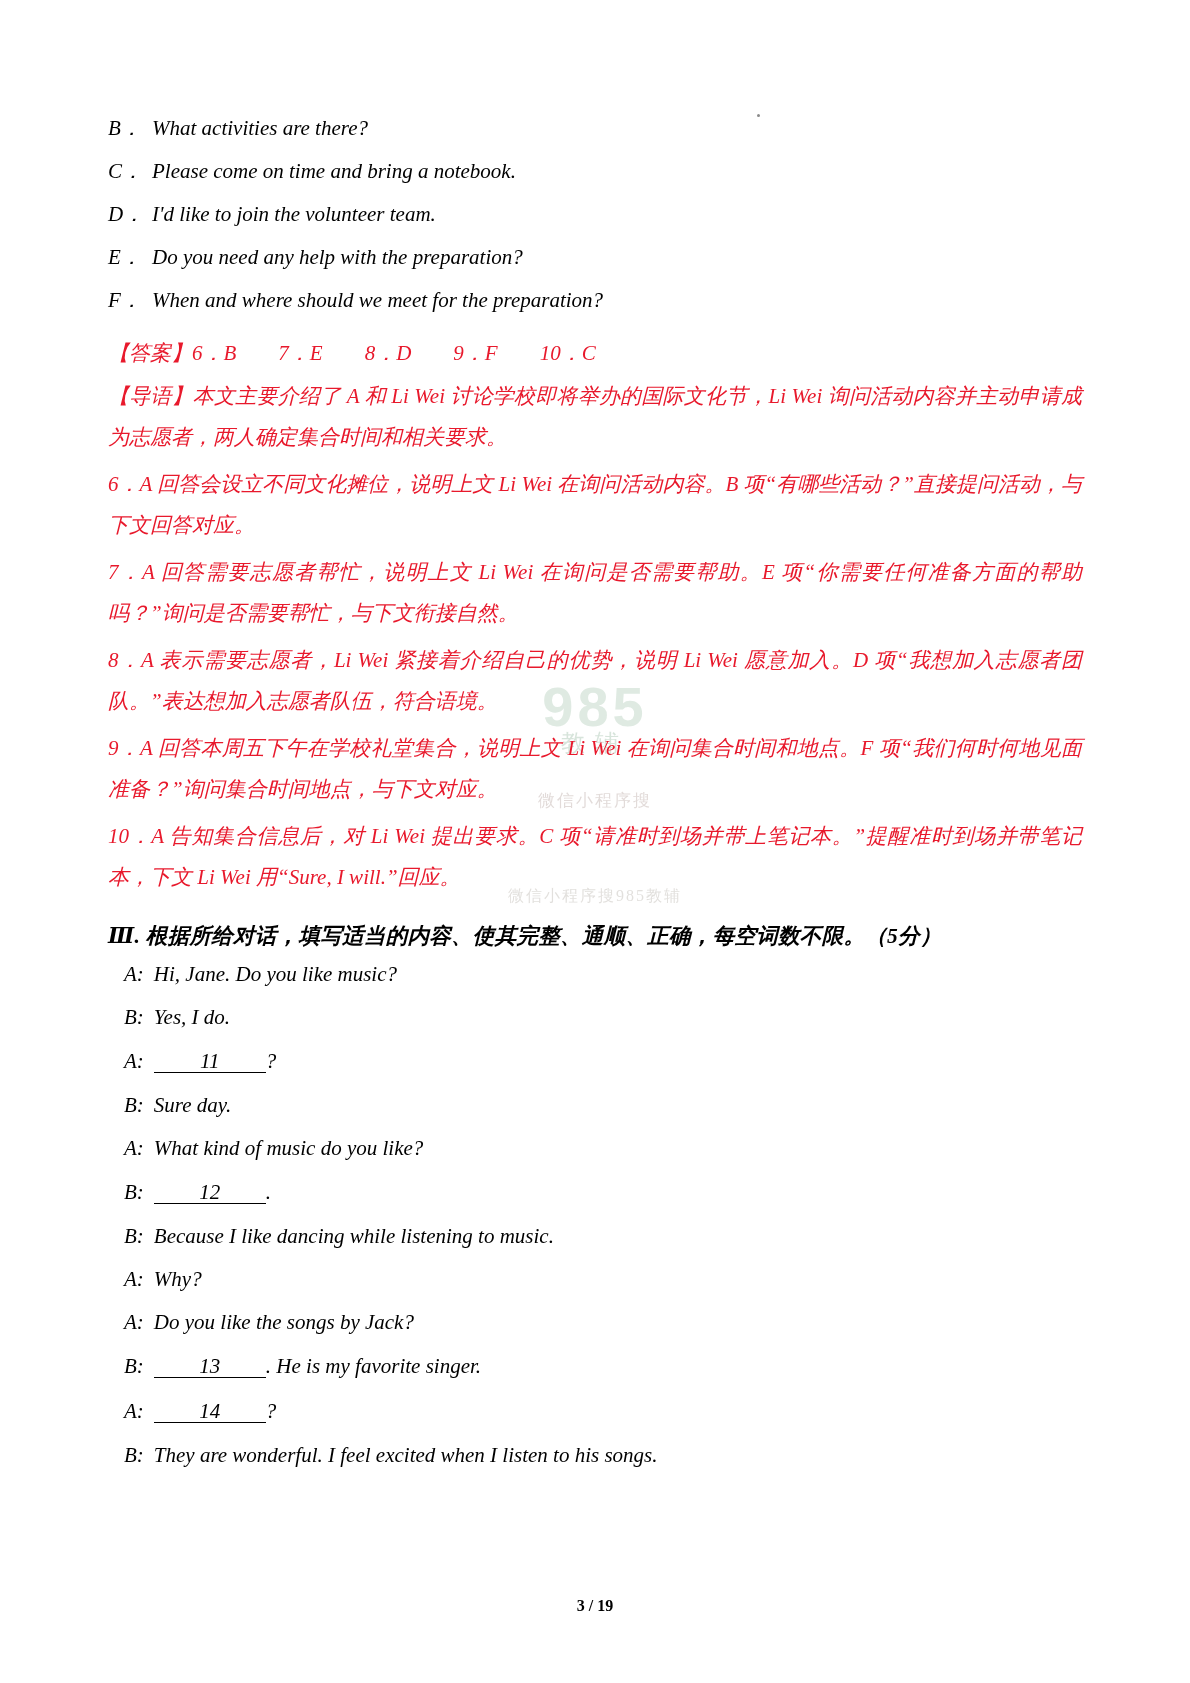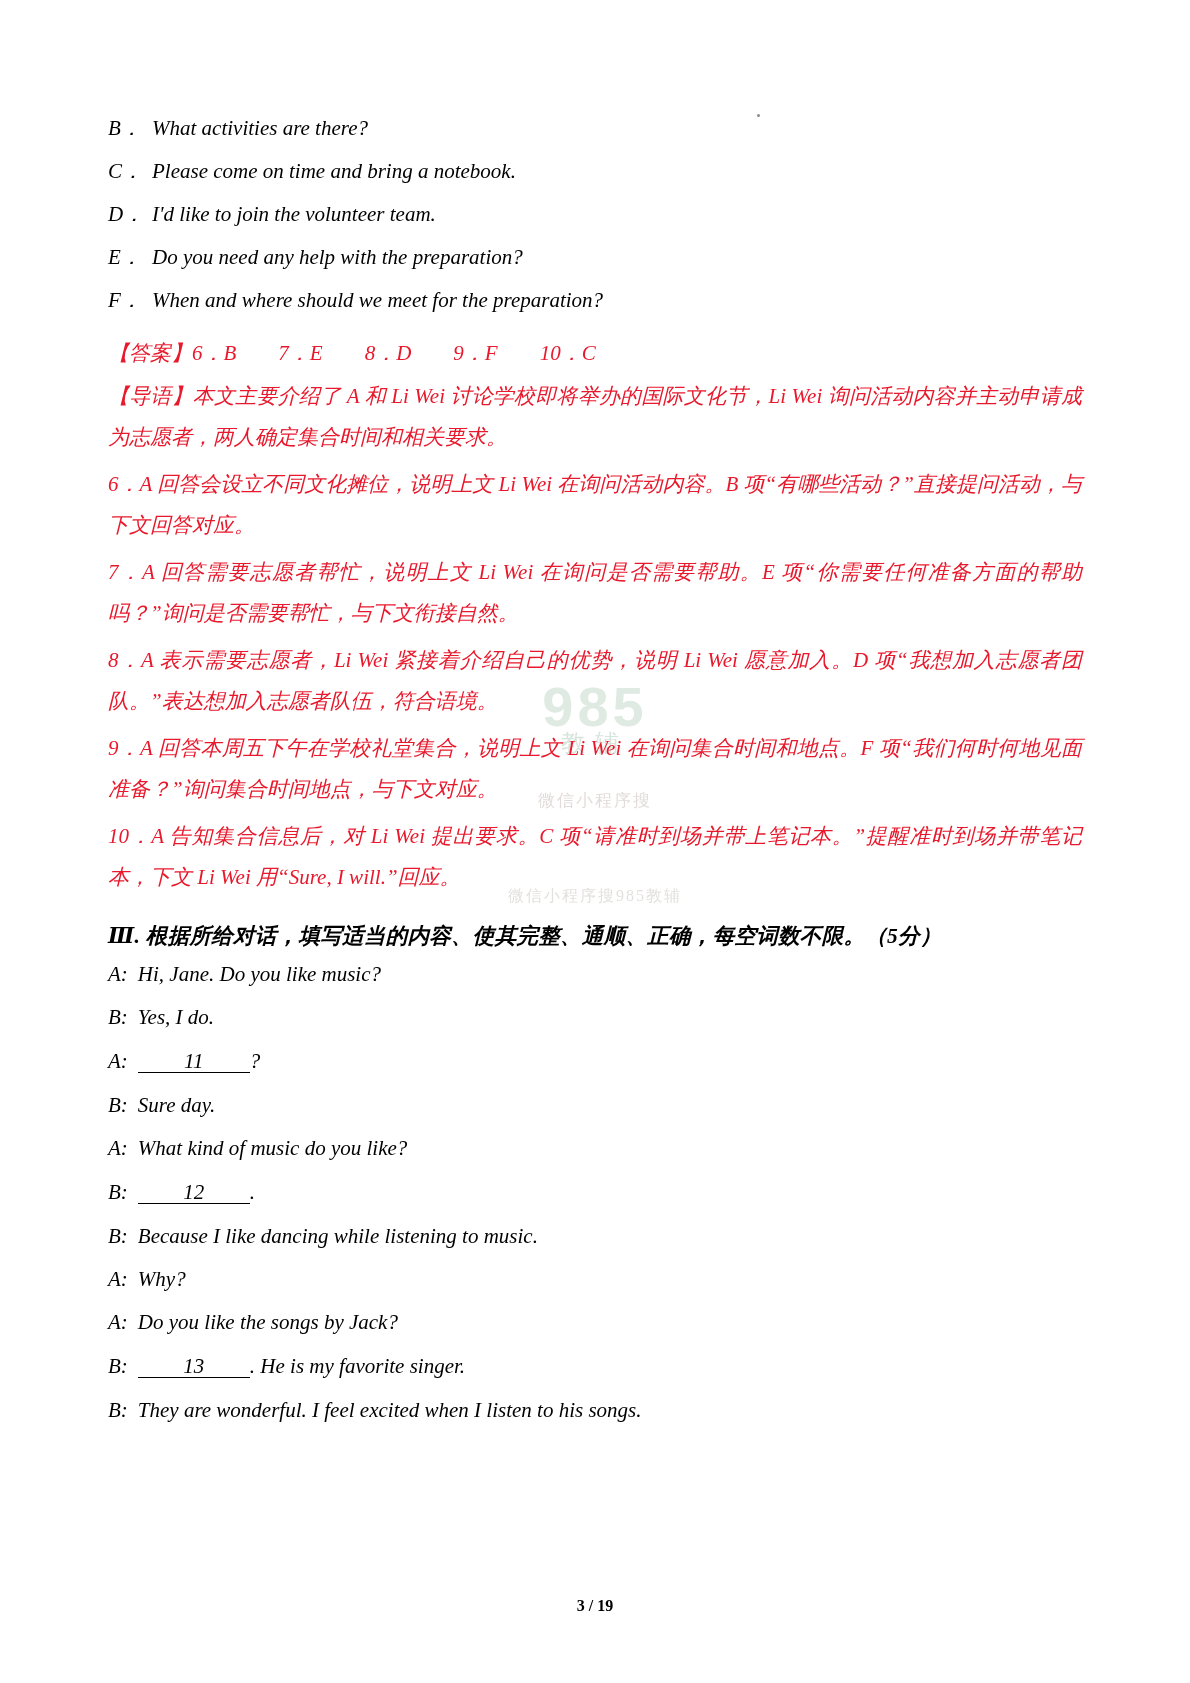--- a/index.html
+++ b/index.html
@@ -111,21 +111,21 @@
     font-weight: bold;
     line-height: 36px;
     margin: 20px 0 10px 0;
     color: #000;
     letter-spacing: 0.3px;
   }
 
   p.dlg {
     font-size: 21px;
     line-height: 1;
-    margin: 0 0 22px 0;
+    margin: 0 0 22px 16px;
     color: #000;
     white-space: nowrap;
   }
   .blank {
     display: inline-block;
     border-bottom: 1.6px solid #000;
     width: 112px;
     text-align: center;
     line-height: 1.05;
   }
@@ -224,20 +224,23 @@
       </p>
 
       <p class="dlg">
         <span>A:</span><span class="dlg-sp"></span><span>Do you like the songs by Jack?</span>
       </p>
 
       <p class="dlg">
         <span>B:</span><span class="dlg-sp"></span><span class="blank">13</span><span>. He is my favorite singer.</span>
       </p>
 
+      <p class="dlg">
+        <span>A:</span><span class="dlg-sp"></span><span class="blank">14</span><span>?</span>
+      </p>
 
       <p class="dlg">
         <span>B:</span><span class="dlg-sp"></span><span>They are wonderful. I feel excited when I listen to his songs.</span>
       </p>
 
     </div>
   </div>
 
   <div class="footer">3 / 19</div>
 </div>

